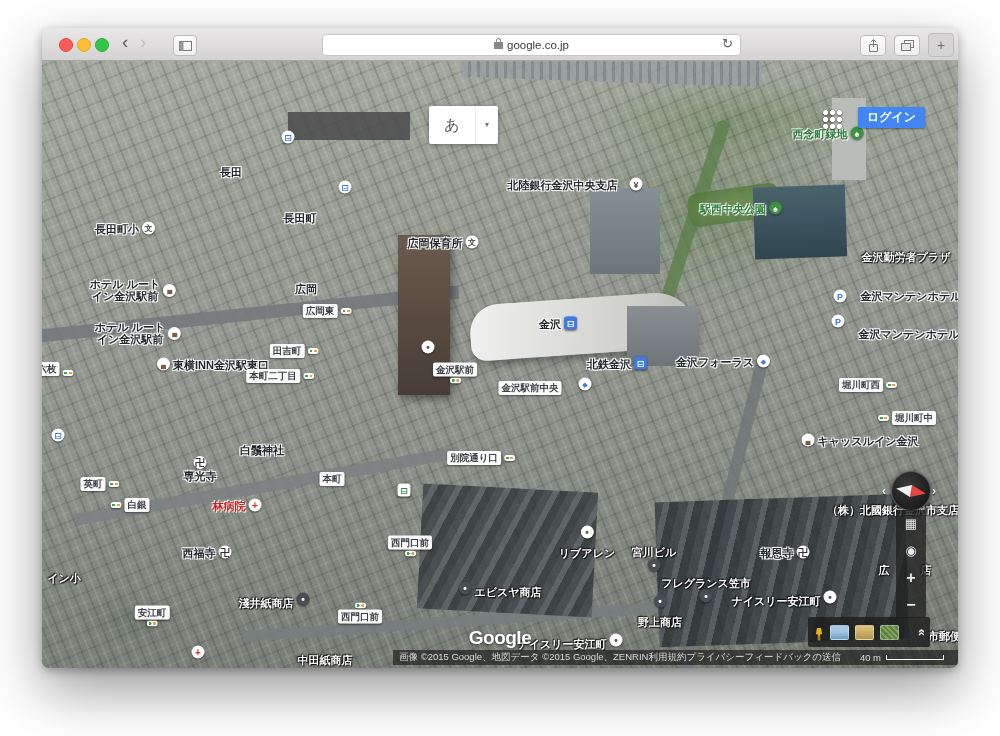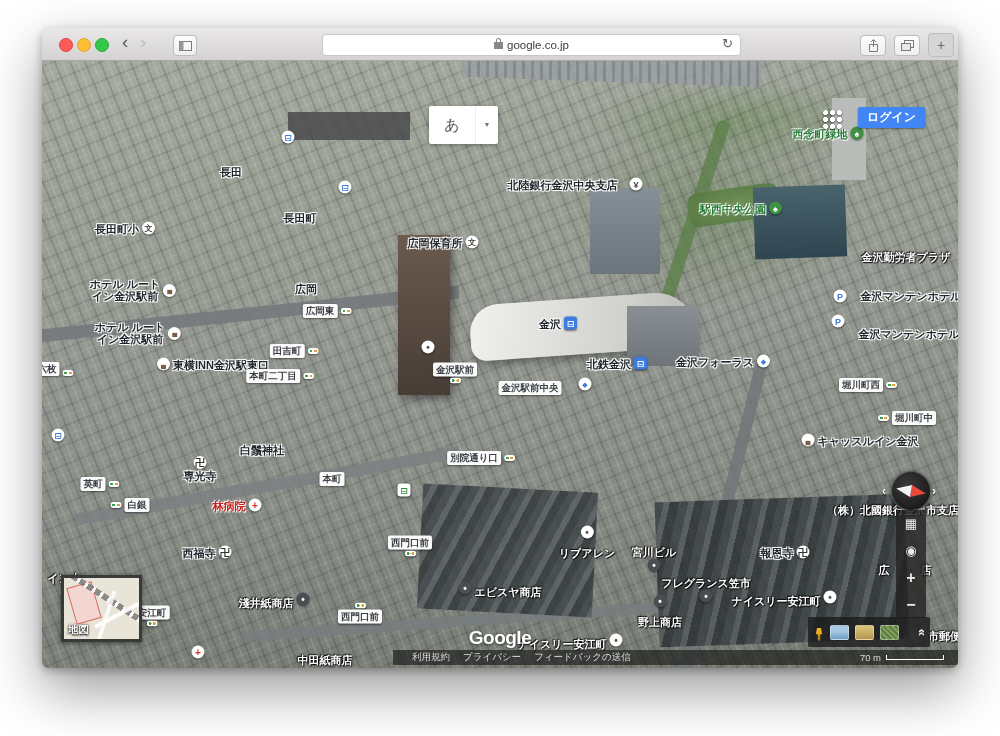--- a/index.html
+++ b/index.html
@@ -124,21 +124,21 @@
     border:1.5px solid #d96a5f;transform:rotate(-16deg);}
   #mm-rail{position:absolute;left:-8px;top:20px;width:110px;height:6px;transform:rotate(33deg);
     background:repeating-linear-gradient(90deg,#7a7a7a 0 6px,#fdfdfd 6px 9px);opacity:.85;}
   #mm-road1{position:absolute;left:28px;top:34px;width:55px;height:4px;background:#fff;transform:rotate(-28deg);opacity:.9;}
   #mm-road2{position:absolute;left:40px;top:12px;width:4px;height:55px;background:#fff;transform:rotate(18deg);opacity:.8;}
   #mm-label{position:absolute;left:4px;bottom:2px;color:#fff;font-size:10.5px;font-weight:600;
     text-shadow:0 1px 2px #000,0 0 2px #000;}
   
   #attrib{position:absolute;left:351px;top:590px;right:0;height:15px;background:rgba(20,20,20,.62);
     z-index:11;display:flex;align-items:center;font-size:9.5px;color:#dcdcdc;padding:0 14px 0 6px;white-space:nowrap;}
-  #attrib .sp{margin-left:13px;}
+  #attrib .sp{}
   #scalegrp{margin-left:auto;display:flex;align-items:center;gap:5px;}
   #scalebar{width:56px;height:4px;border:1px solid #fff;border-top:none;}
   #glogo{position:absolute;left:458px;top:578px;transform:translate(-50%,-50%);color:#fff;font-size:19px;
     font-weight:700;letter-spacing:-.5px;z-index:4;text-shadow:0 1px 3px rgba(0,0,0,.55);}
   svg{display:block;}
 </style>
 </head>
 <body>
 
 <div id="window">
@@ -435,34 +435,28 @@
       <span class="cbtn" id="zoomout">−</span>
     </div>
     <div id="imgpanel">
       <span id="pegman"></span>
       <span class="thumb" id="th1"></span>
       <span class="thumb" id="th2"></span>
       <span class="thumb" id="th3"></span>
       <span id="chevup">»</span>
     </div>
 
-    <div id="minimap">
-      <div id="mm-poly"></div>
-      <div id="mm-rail"></div>
-      <div id="mm-road1"></div>
-      <div id="mm-road2"></div>
-      <span id="mm-label">地図</span>
-    </div>
 
     <div id="attrib">
+      <span>画像 ©2015 Google、地図データ ©2015 Google、ZENRIN</span>
       <span class="sp">利用規約</span>
       <span class="sp">プライバシー</span>
       <span class="sp">フィードバックの送信</span>
       <span id="scalegrp">
-        <span>70 m</span>
+        <span>40 m</span>
         <span id="scalebar"></span>
       </span>
     </div>
 
     <div id="imebox">
       <span id="imechar">あ</span>
       <span id="imecaret">▼</span>
     </div>
     <span id="gridicon"></span>
     <button id="loginbtn">ログイン</button>

